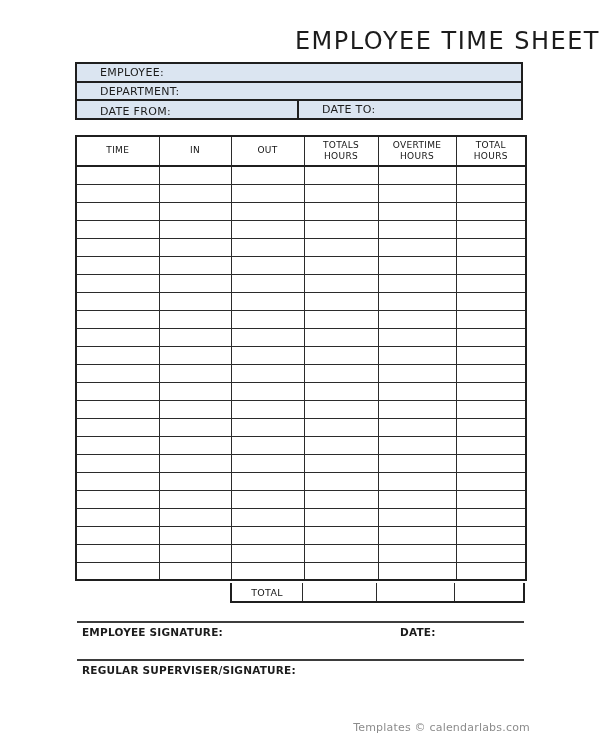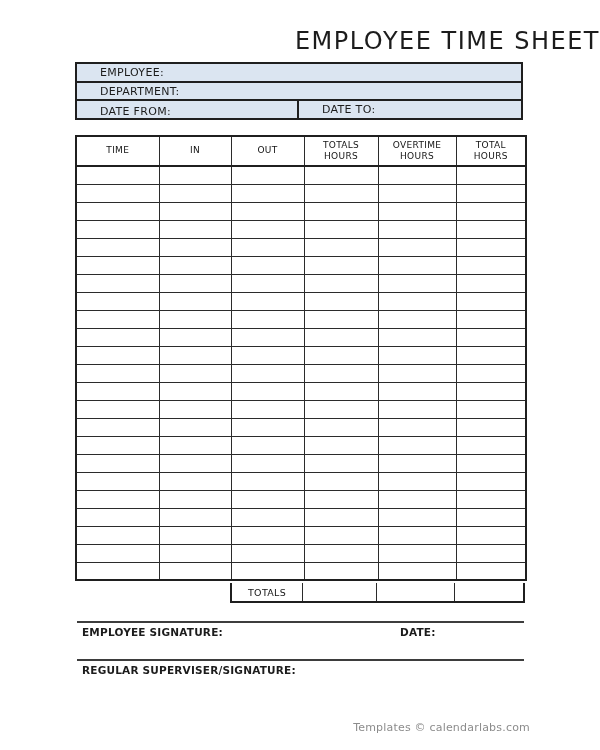--- a/index.html
+++ b/index.html
@@ -363,21 +363,21 @@
           <td></td>
           <td></td>
           <td></td>
           <td></td>
           <td></td>
         </tr>
       </tbody>
   </table>
 
   <div class="totals-row">
-    <div class="t-cell t-cell-label">TOTALS</div>
+    <div class="t-cell t-cell-label">TOTAL</div>
     <div class="t-cell t-cell-regular"></div>
     <div class="t-cell t-cell-overtime"></div>
     <div class="t-cell t-cell-total"></div>
   </div>
 
   <div class="sig-line sig-line-1"></div>
   <span class="sig-label sig-employee">EMPLOYEE SIGNATURE:</span>
   <span class="sig-label sig-date">DATE:</span>
 
   <div class="sig-line sig-line-2"></div>

